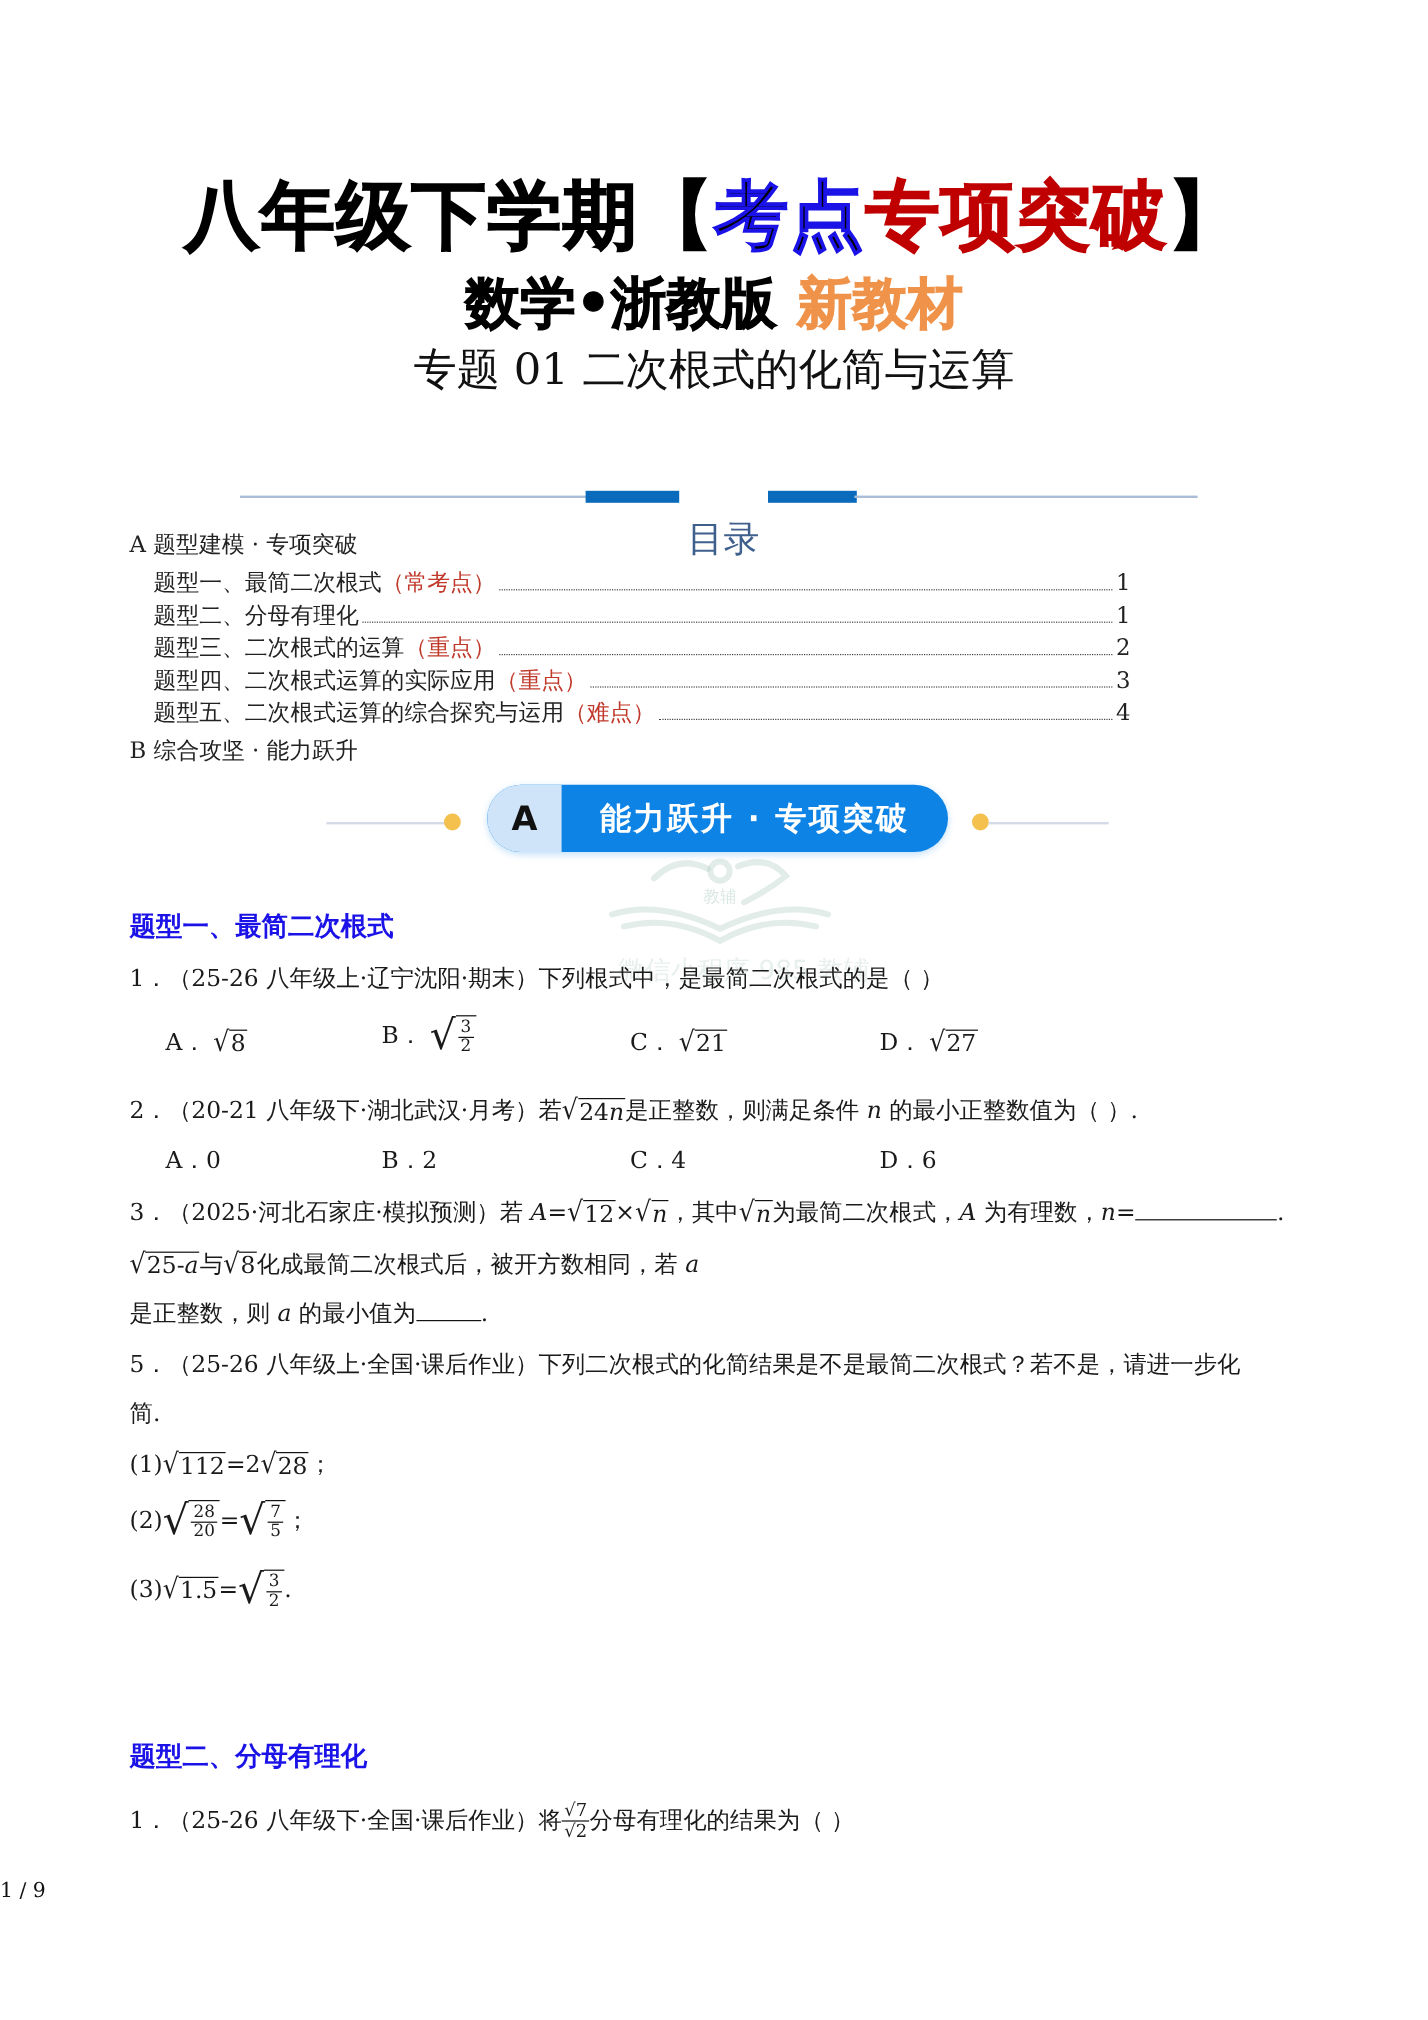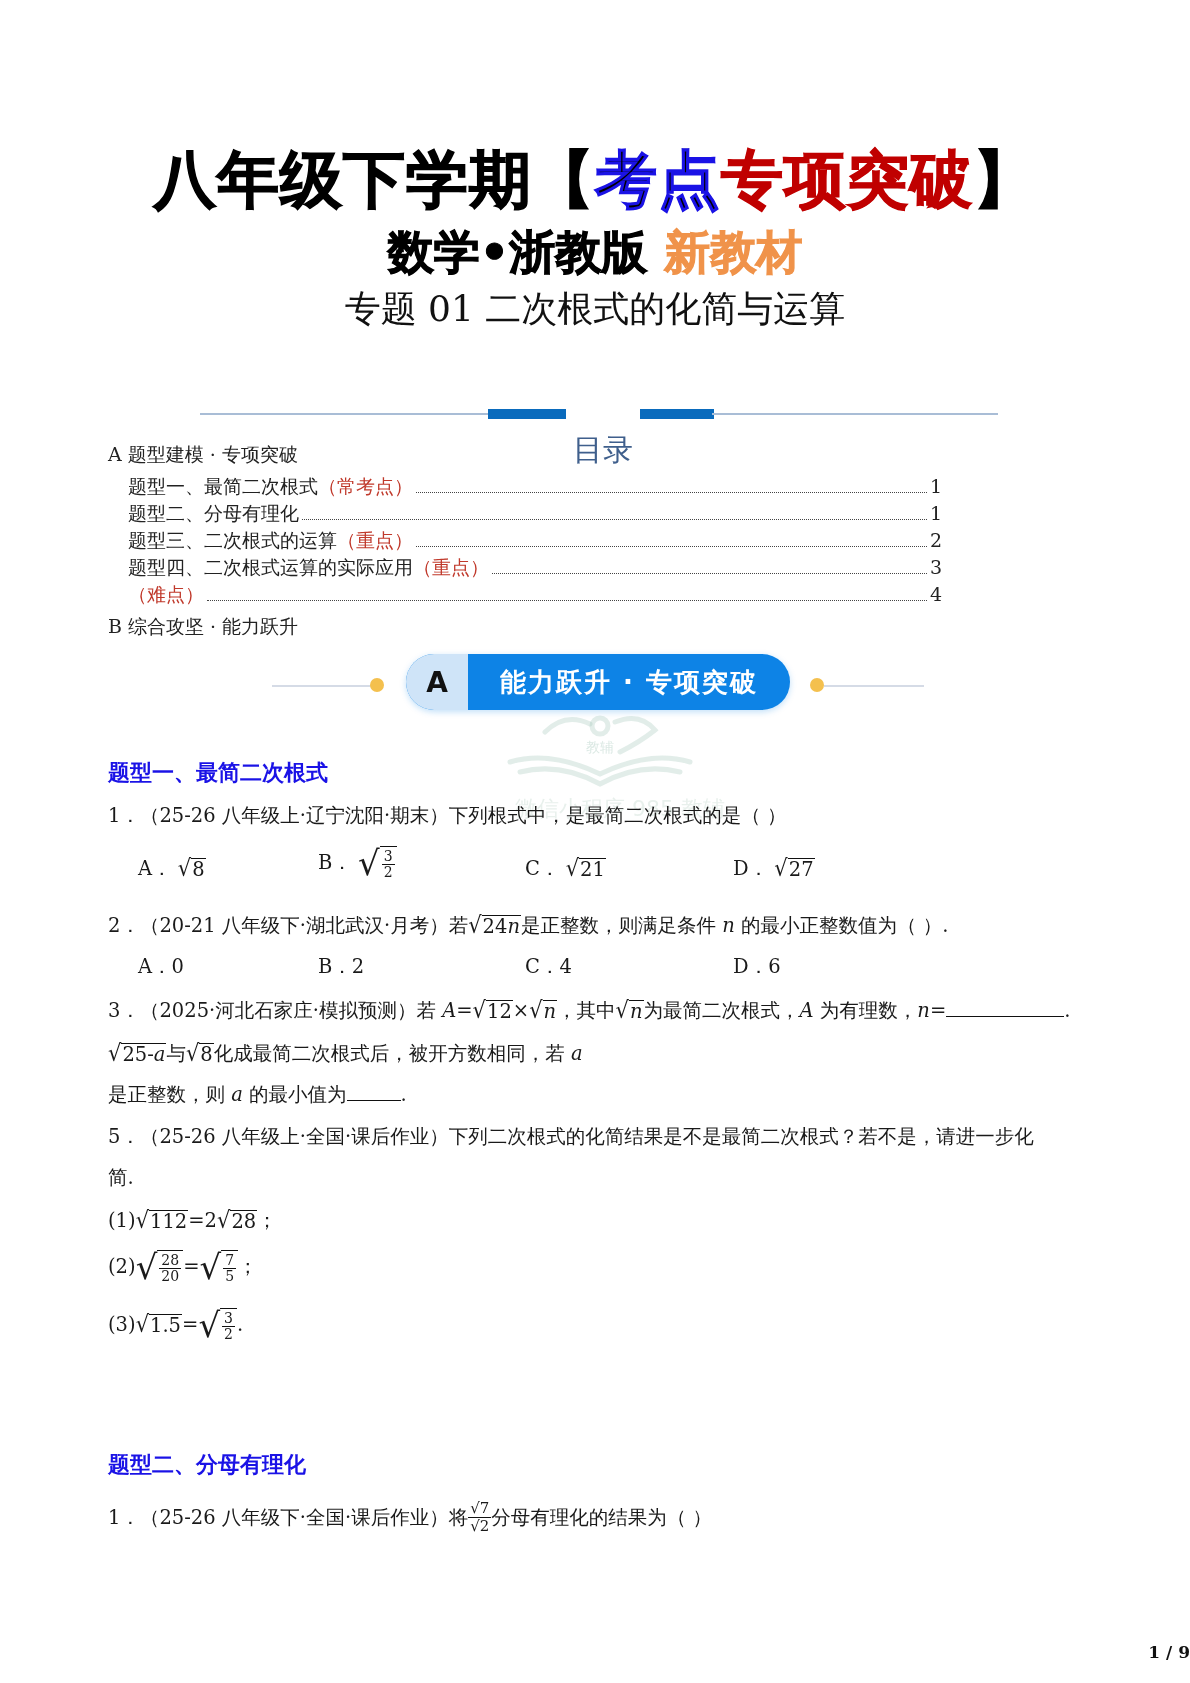--- a/index.html
+++ b/index.html
@@ -103,22 +103,22 @@
   .sq .rad { font-size: 21px; line-height: 1; transform: scaleY(1.1); }
   .sq .rc { border-top: 1.4px solid #111; padding: 0 1px; line-height: 22px; }
   .frac { display: inline-flex; flex-direction: column; align-items: center; vertical-align: middle; font-size: 14px; line-height: 15px; }
   .frac .num { border-bottom: 1.2px solid #111; padding: 0 2px; }
   .frac .den { padding: 0 2px; }
   .sqbig { display: inline-flex; align-items: flex-end; vertical-align: middle; }
   .sqbig .rad { font-size: 34px; line-height: 34px; }
   .sqbig .rc { border-top: 1.4px solid #111; padding: 2px 2px 0; }
 
   .page-no {
-    left: 0; width: 1190px; top: 1642px; text-align: right;
-    font-size: 17px; font-weight: bold; color: #111;
+    left: 0; width: 1190px; top: 1566px; text-align: left;
+    font-size: 17px; font-weight: normal; color: #111;
   }
 </style>
 </head>
 <body>
 
 <div class="abs main-title">
   <span>八年级下学期【</span><span class="blue">考点</span><span class="red">专项突破</span><span>】</span>
 </div>
 
 <div class="abs sub-title">
@@ -155,20 +155,21 @@
   <span class="dots"></span>
   <span class="pg">2</span>
 </div>
 <div class="abs toc-row indent" style="top:554px;">
   <span>题型四、二次根式运算的实际应用</span>
     <span class="hl">（重点）</span>
   <span class="dots"></span>
   <span class="pg">3</span>
 </div>
 <div class="abs toc-row indent" style="top:581px;">
+  <span>题型五、二次根式运算的综合探究与运用</span>
     <span class="hl">（难点）</span>
   <span class="dots"></span>
   <span class="pg">4</span>
 </div>
 <div class="abs toc-row" style="top:613px;">
   <span>B 综合攻坚 · 能力跃升</span>
 </div>
 
 <div class="abs banner-line" style="left:272px;width:100px;"></div>
 <div class="abs banner-dot" style="left:370px;"></div>

